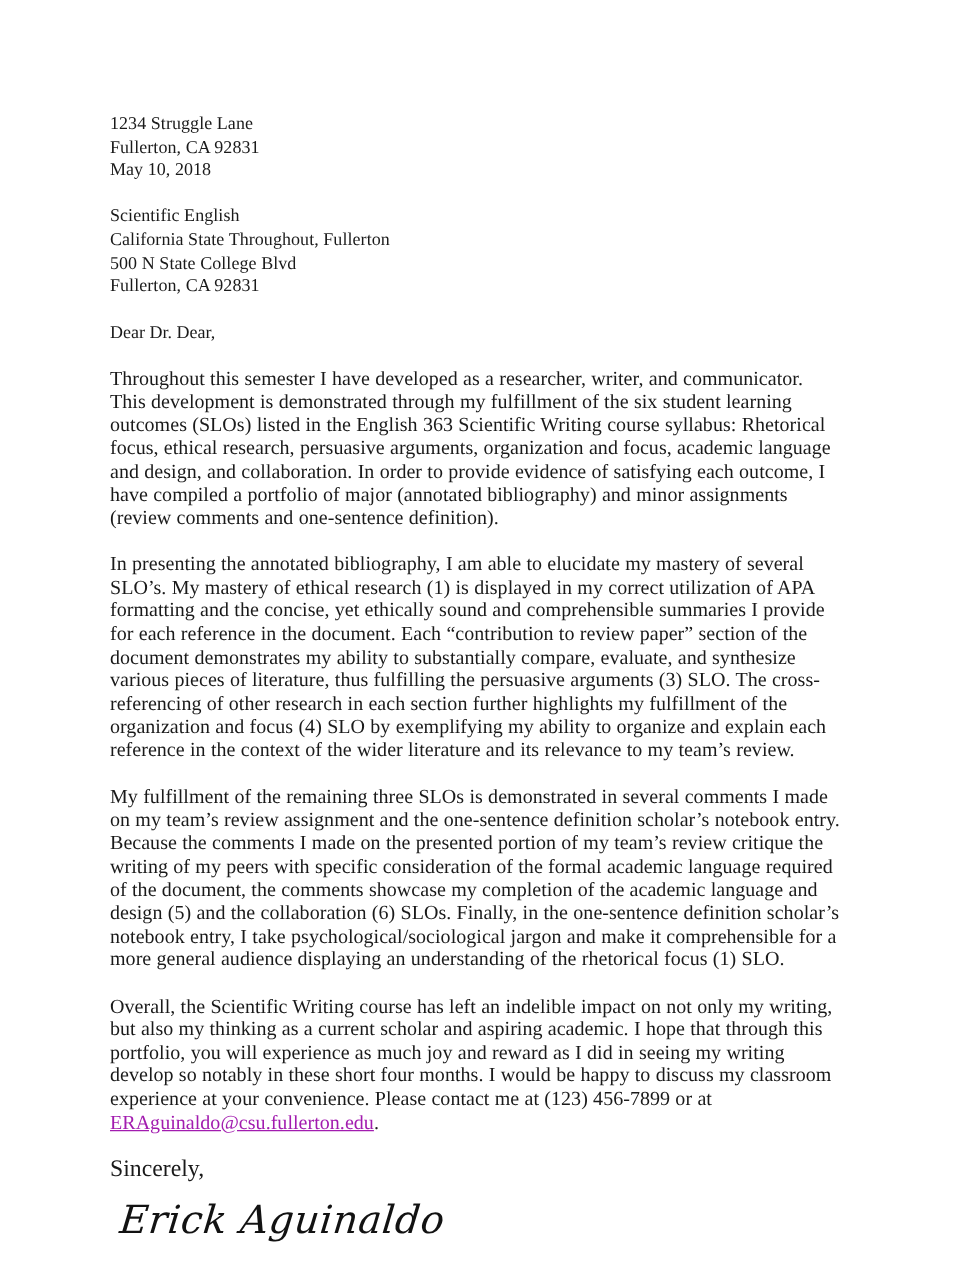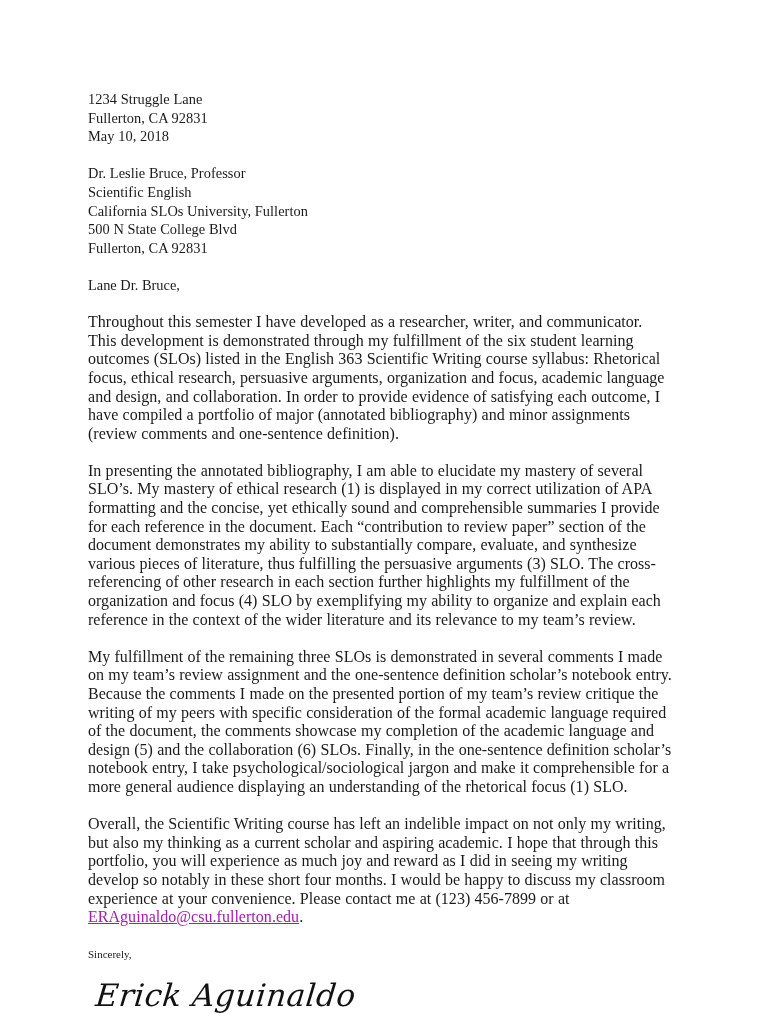--- a/index.html
+++ b/index.html
@@ -45,21 +45,21 @@
     text-align: left;
     letter-spacing: 0.03px;
     word-spacing: 0.2px;
   }
   .salutation {
     font-size: 14.4px;
     line-height: 18.6px;
     margin: 0 0 18.6px 0;
   }
   .closing {
-    font-size: 11px;
+    font-size: 19px;
     line-height: 18.6px;
     margin: 0 0 6px 0;
   }
   .email-link {
     color: #a21caf;
     text-decoration: underline;
   }
   .signature {
     margin: 6px 0 0 8px;
     font-family: "DejaVu Serif", "Liberation Serif", serif;
@@ -80,28 +80,27 @@
 <div class="page">
   <div class="letter-body">
 
     <div class="block">
       <span class="address-line">1234 Struggle Lane</span>
       <span class="address-line">Fullerton, CA 92831</span>
       <span class="address-line">May 10, 2018</span>
     </div>
 
     <div class="block">
-      <span class="address-line">Dr. Leslie Bruce, Professor</span>
       <span class="address-line">Scientific English</span>
-      <span class="address-line">California SLOs University, Fullerton</span>
+      <span class="address-line">California State Throughout, Fullerton</span>
       <span class="address-line">500 N State College Blvd</span>
       <span class="address-line">Fullerton, CA 92831</span>
     </div>
 
-    <p class="salutation">Lane Dr. Bruce,</p>
+    <p class="salutation">Dear Dr. Dear,</p>
 
     <p class="para">Throughout this semester I have developed as a researcher, writer, and communicator. This development is demonstrated through my fulfillment of the six student learning outcomes (SLOs) listed in the English 363 Scientific Writing course syllabus: Rhetorical focus, ethical research, persuasive arguments, organization and focus, academic language and design, and collaboration. In order to provide evidence of satisfying each outcome, I have compiled a portfolio of major (annotated bibliography) and minor assignments (review comments and one-sentence definition).</p>
 
     <p class="para">In presenting the annotated bibliography, I am able to elucidate my mastery of several SLO’s. My mastery of ethical research (1) is displayed in my correct utilization of APA formatting and the concise, yet ethically sound and comprehensible summaries I provide for each reference in the document. Each “contribution to review paper” section of the document demonstrates my ability to substantially compare, evaluate, and synthesize various pieces of literature, thus fulfilling the persuasive arguments (3) SLO. The cross-referencing of other research in each section further highlights my fulfillment of the organization and focus (4) SLO by exemplifying my ability to organize and explain each reference in the context of the wider literature and its relevance to my team’s review.</p>
 
     <p class="para">My fulfillment of the remaining three SLOs is demonstrated in several comments I made on my team’s review assignment and the one-sentence definition scholar’s notebook entry. Because the comments I made on the presented portion of my team’s review critique the writing of my peers with specific consideration of the formal academic language required of the document, the comments showcase my completion of the academic language and design (5) and the collaboration (6) SLOs. Finally, in the one-sentence definition scholar’s notebook entry, I take psychological/sociological jargon and make it comprehensible for a more general audience displaying an understanding of the rhetorical focus (1) SLO.</p>
 
     <p class="para"><span>Overall, the Scientific Writing course has left an indelible impact on not only my writing, but also my thinking as a current scholar and aspiring academic. I hope that through this portfolio, you will experience as much joy and reward as I did in seeing my writing develop so notably in these short four months. I would be happy to discuss my classroom experience at your convenience. Please contact me at (123) 456-7899 or at </span><a class="email-link" href="#">ERAguinaldo@csu.fullerton.edu</a><span>.</span></p>
 
     <p class="closing">Sincerely,</p>

